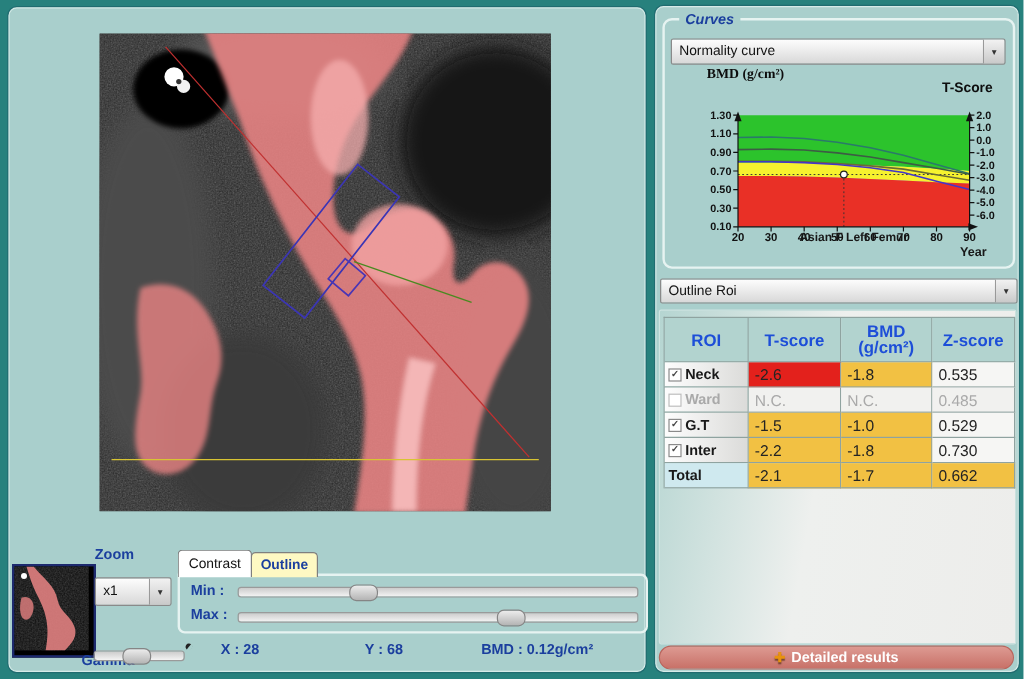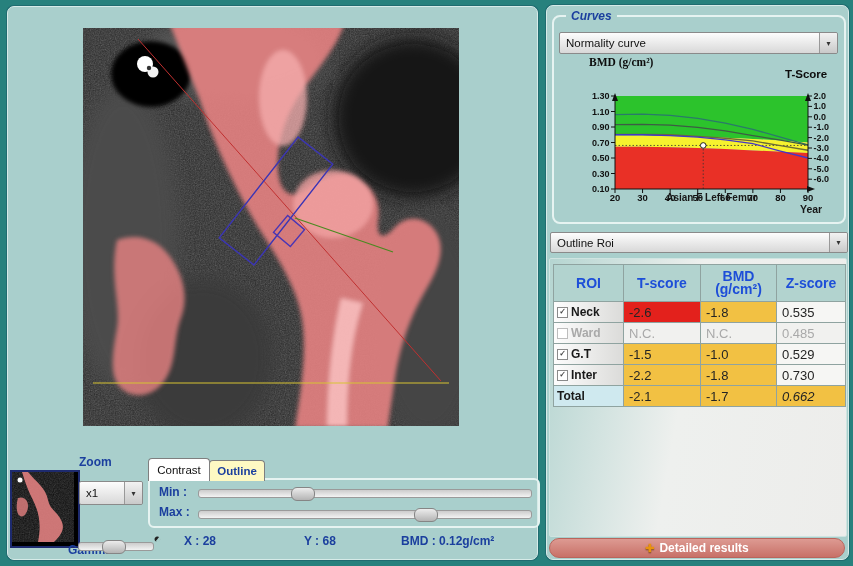--- a/index.html
+++ b/index.html
@@ -294,21 +294,21 @@
             <span>Inter</span>
           </div>
           <div class="td val" style="background: rgb(242, 193, 67);">-2.2</div>
           <div class="td val" style="background: rgb(242, 193, 67);">-1.8</div>
           <div class="td val" style="background: rgb(246, 246, 244);">0.730</div>
           <div class="td label-cell" style="background: rgb(207, 233, 239);">
             <span>Total</span>
           </div>
           <div class="td val" style="background: rgb(242, 193, 67);">-2.1</div>
           <div class="td val" style="background: rgb(242, 193, 67);">-1.7</div>
-          <div class="td val" style="background: rgb(242, 193, 67); font-style: italic;">0.662</div>
+          <div class="td val" style="background: rgb(242, 193, 67);">0.662</div>
         </div>
     </div>
 
     <div class="btn-detailed">
       <span class="plus-ico">✚</span>
       <span>Detailed results</span>
     </div>
   </div>
 </div>
 

